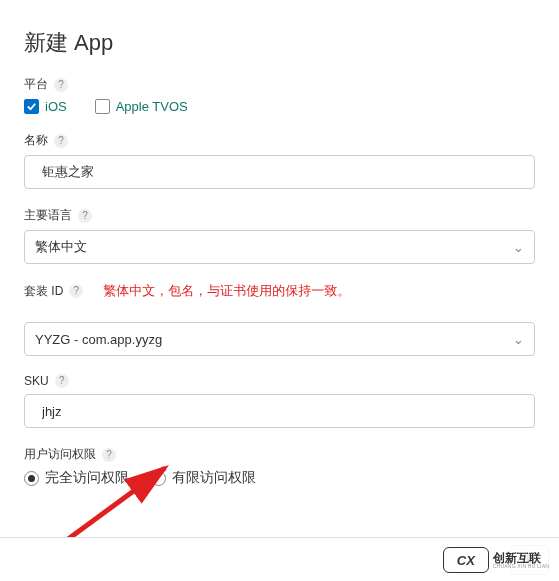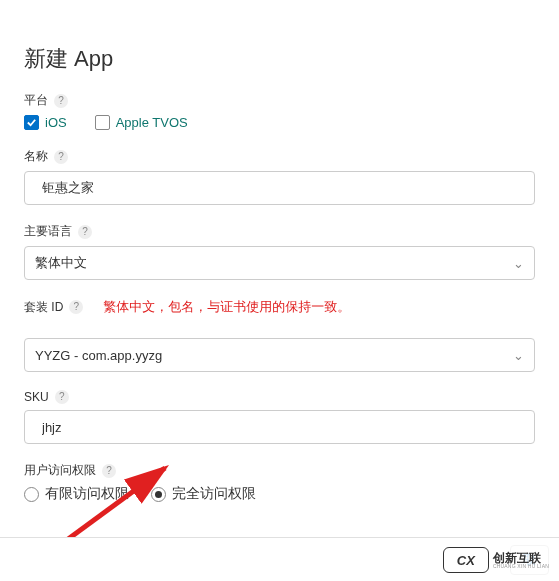--- a/index.html
+++ b/index.html
@@ -1,18 +1,18 @@
 <!DOCTYPE html>
 <html><head>
 <meta charset="utf-8">
 <style>
   * { box-sizing: border-box; font-family: -apple-system, "Helvetica Neue", Arial, sans-serif; }
   body { margin: 0; background: #fff; width: 559px; height: 581px; position: relative; overflow: hidden; }
   .container { padding: 20px 24px 0 24px; }
-  .title { font-size: 22px; font-weight: 400; color: #333; margin: 24px 0 18px 0; }
+  .title { font-size: 22px; font-weight: 400; color: #333; margin: 8px 0 18px 0; }
   .section { margin-bottom: 18px; }
   .label-row { display: flex; align-items: center; gap: 6px; margin-bottom: 6px; }
   .label { font-size: 12px; color: #333; }
   .help { width: 14px; height: 14px; border-radius: 50%; background: #eee; color: #888; font-size: 10px; display: inline-flex; align-items: center; justify-content: center; line-height: 1; }
   .checkbox-row { display: flex; gap: 28px; align-items: center; margin-top: 4px; }
   .checkbox-item { display: flex; align-items: center; gap: 6px; font-size: 13px; color: #0f766e; }
   .checkbox { width: 15px; height: 15px; border: 1px solid #888; border-radius: 2px; display: inline-flex; align-items: center; justify-content: center; background: #fff; }
   .checkbox.checked { border-color: #0070c9; background: #0070c9; }
   .checkbox.checked svg { display: block; }
   .checkbox svg { display: none; width: 11px; height: 11px; }
@@ -104,30 +104,30 @@
     <input class="text-input" value="jhjz" style="">
   </div>
 
   <div class="section">
     <div class="label-row">
       <span class="label">用户访问权限</span>
       <span class="help">?</span>
     </div>
     <div class="radio-row">
       <label class="radio-item">
+        <span class="radio selected">
+            <span class="dot"></span>
+          </span>
+        <span>完全访问权限</span>
+      </label>
+      <label class="radio-item">
         <span class="radio">
             <span class="dot"></span>
           </span>
         <span>有限访问权限</span>
-      </label>
-      <label class="radio-item">
-        <span class="radio selected">
-            <span class="dot"></span>
-          </span>
-        <span>完全访问权限</span>
       </label>
     </div>
   </div>
 </div>
 
 <svg class="arrow" viewBox="0 0 130 90">
   <defs>
     <marker id="ah" markerWidth="10" markerHeight="10" refX="8" refY="3" orient="auto">
       <path d="M0,0 L0,6 L9,3 z" fill="#e02020"></path>
     </marker>

